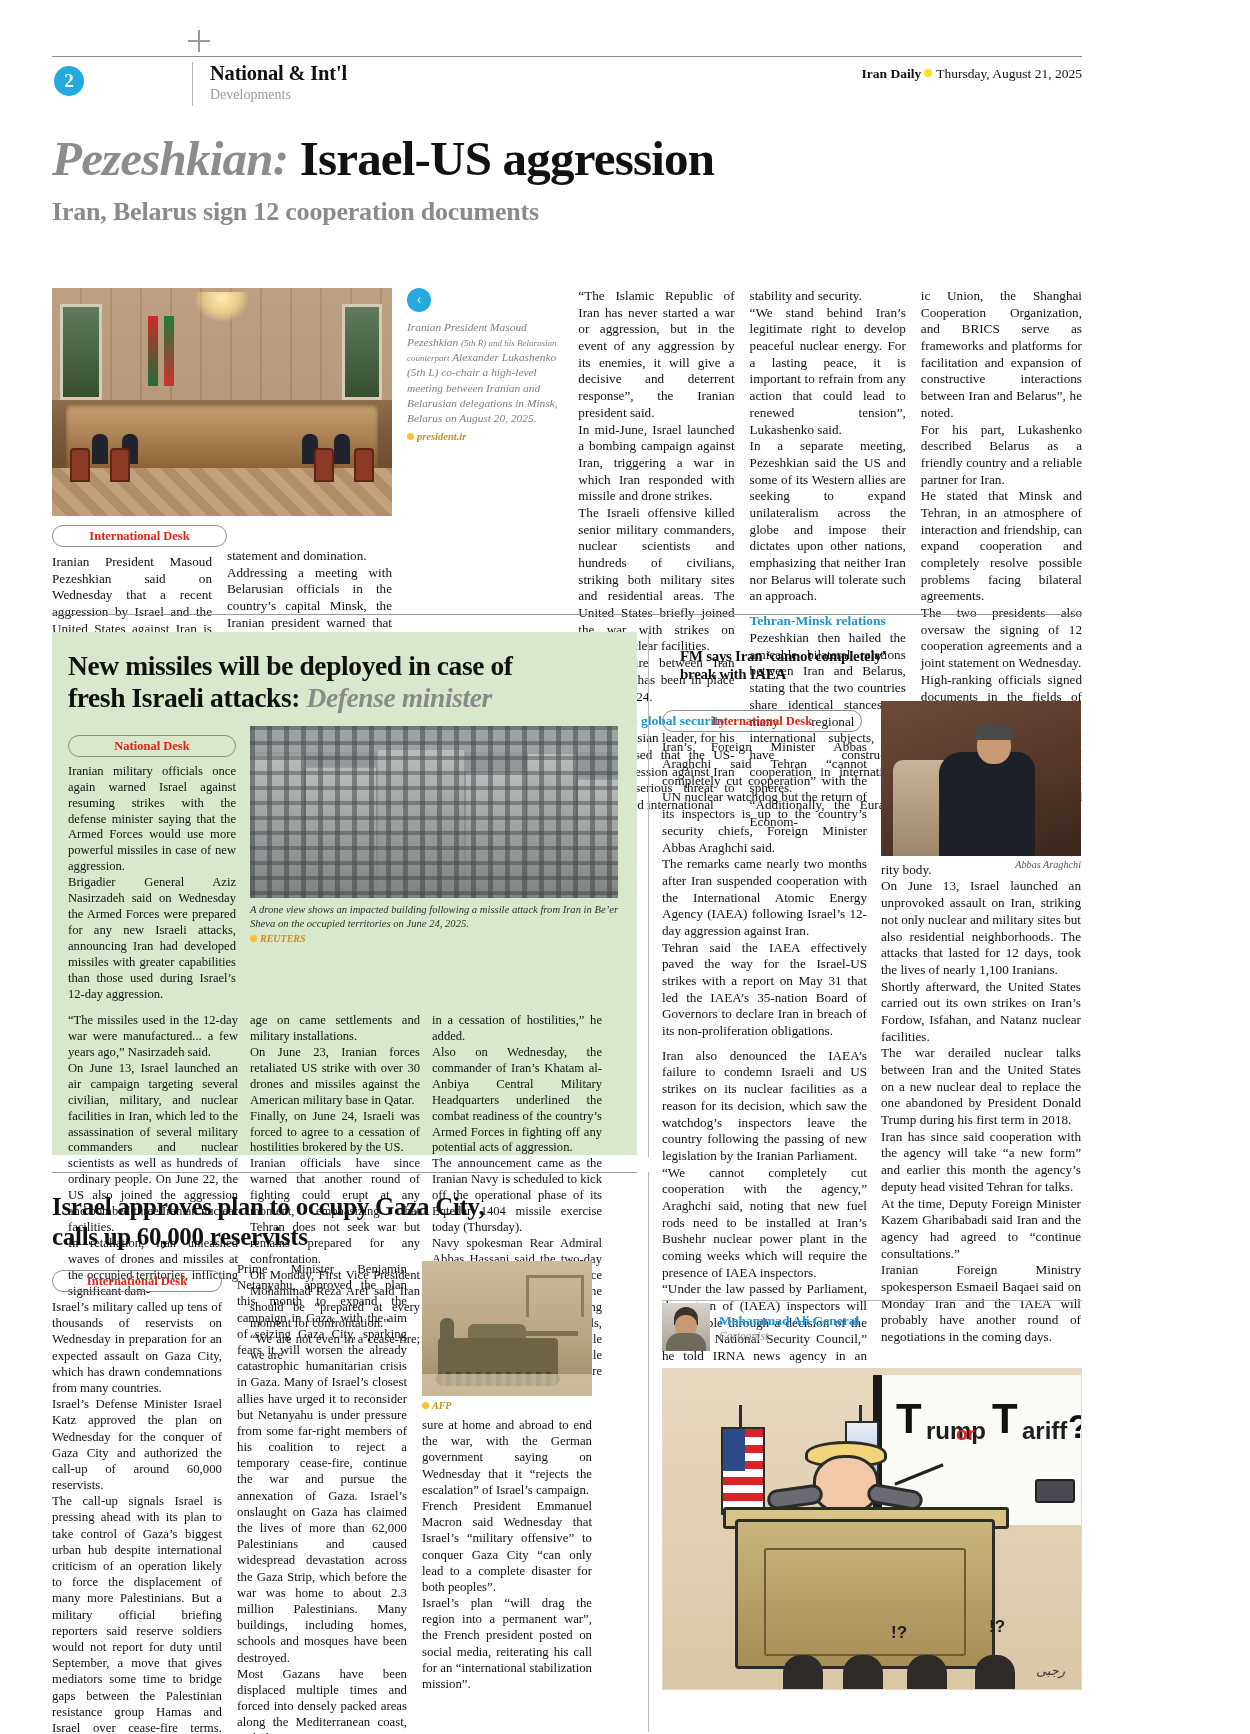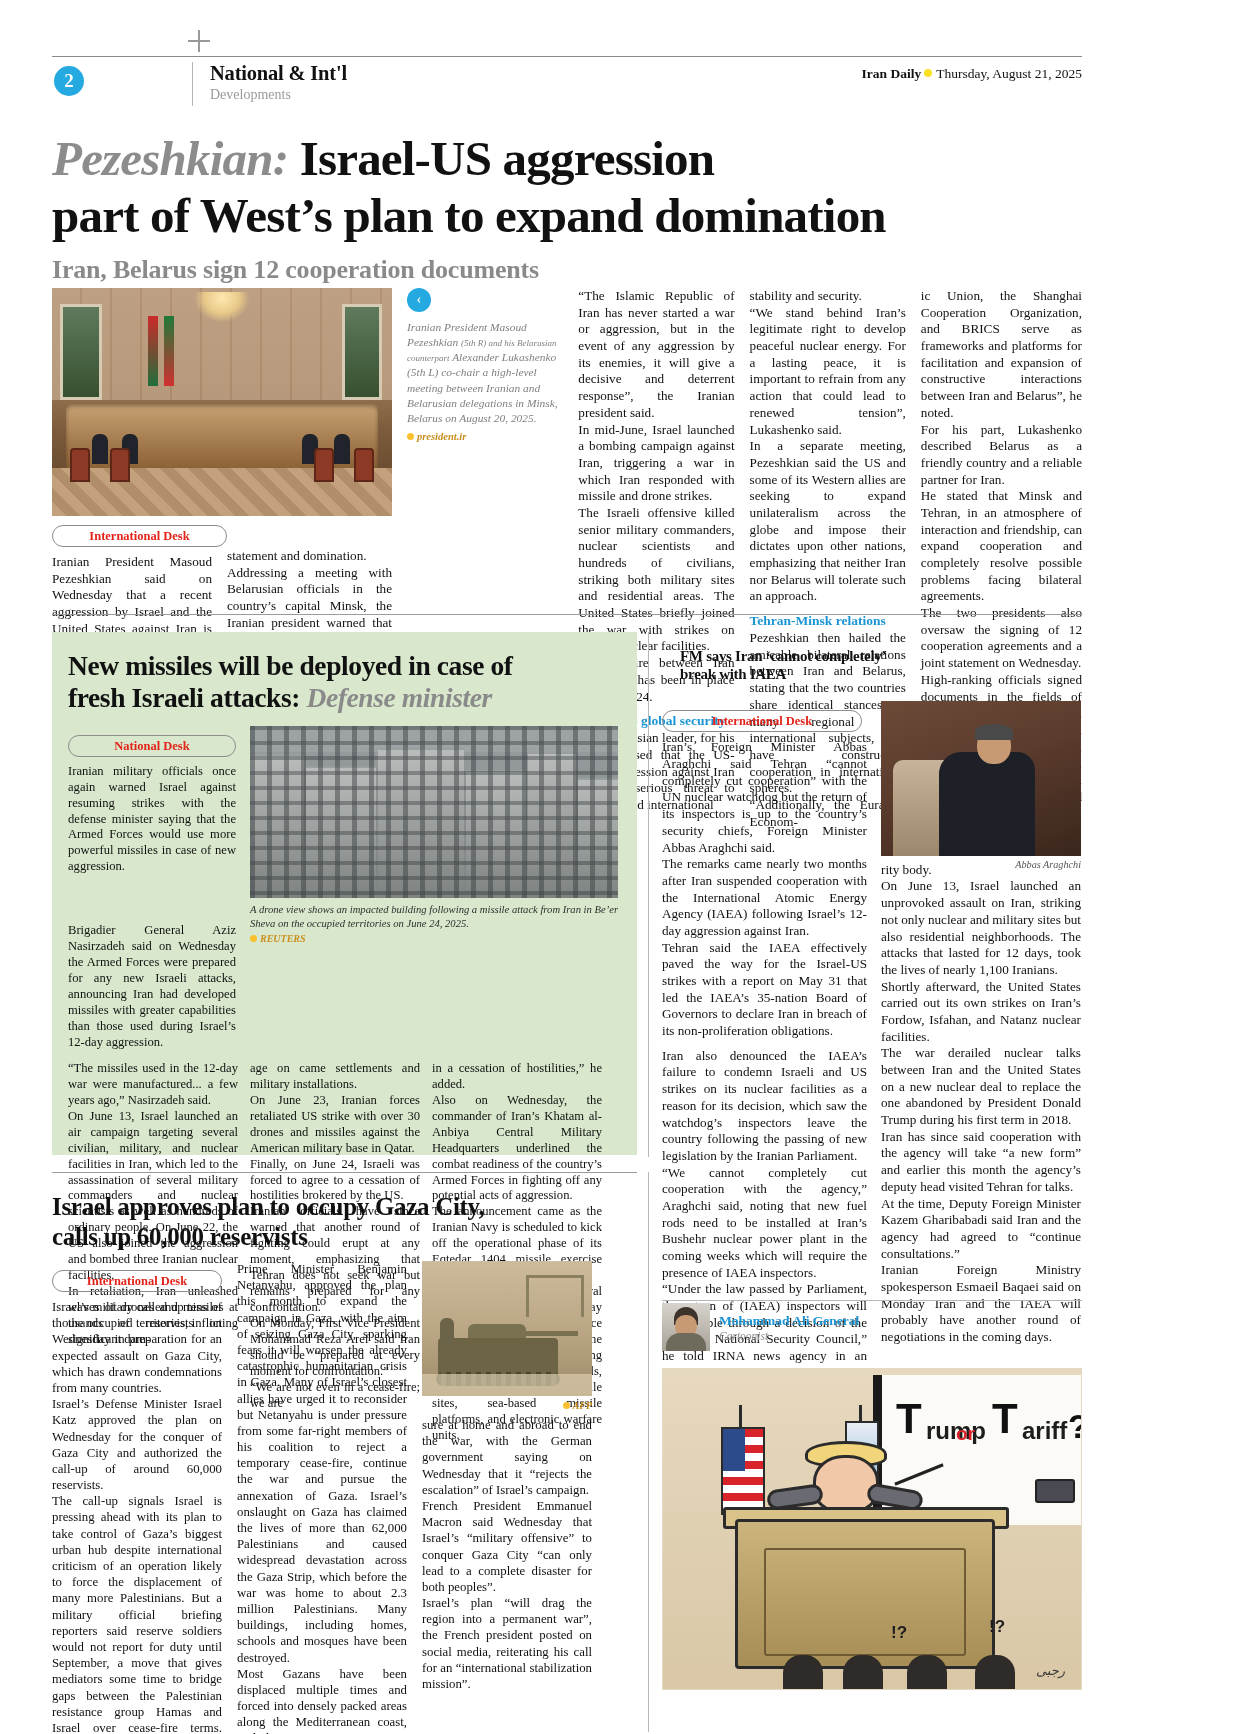--- a/index.html
+++ b/index.html
@@ -214,21 +214,21 @@
     background:repeating-linear-gradient(90deg,#4c462f 0 5px,#6c6446 5px 10px); border-radius:7px;
   }
   .ph-gaza .dust { position:absolute; left:0; bottom:0; width:100%; height:22px; background:rgba(220,205,175,.7); }
   .ph-gaza .soldier {
     position:absolute; left:18px; bottom:50px; width:14px; height:28px; background:#6b6448; border-radius:6px 6px 0 0;
   }
   .ph-gaza .frame {
     position:absolute; right:8px; top:14px; width:58px; height:42px;
     border:3px solid #8a7f5e; border-bottom:none;
   }
-  .afp-cred { margin-top:4px; font-size:10px; color:#c98f1d; font-weight:bold; font-style:italic; text-align:right; }
+  .afp-cred { margin-top:4px; font-size:10px; color:#c98f1d; font-weight:bold; font-style:italic; }
 
   
   .cartoonist { position:absolute; left:662px; top:1300px; width:420px; }
   .ct-rule { width:420px; height:1px; background:#b7b7b7; }
   .ct-row { display:flex; align-items:center; gap:9px; margin-top:2px; }
   .ct-ava {
     width:48px; height:48px; overflow:hidden; position:relative;
     background:linear-gradient(180deg,#d7d4cd,#a7a298);
   }
   .ct-ava .h { position:absolute; left:12px; top:4px; width:24px; height:18px; background:#3d332b; border-radius:12px 12px 0 0; }
@@ -312,21 +312,20 @@
     <div class="sec-title">National &amp; Int'l</div>
     <div class="sec-sub">Developments</div>
     <div class="mh-right">
       <span class="brand">Iran Daily</span><span class="dot-y"></span><span>Thursday, August 21, 2025</span>
     </div>
   </div>
 
   <div class="lead-wrap">
     <h1 class="lead-h1">
       <span class="kicker">Pezeshkian:</span><span> Israel-US aggression</span><br>
-      <span>part of West’s plan to expand domination</span>
     </h1>
     <div class="lead-sub">Iran, Belarus sign 12 cooperation documents</div>
   </div>
 
   <div class="lead-body">
     <div class="lead-cols">
 
       <div style="width:340px;">
         <div class="photo-main">
           <div class="wallpanel"></div>
@@ -407,21 +406,21 @@
     <div class="gp-inner">
       <h2 class="gp-h2">
         <span>New missiles will be deployed in case of</span><br>
         <span>fresh Israeli attacks: </span><span class="dimital">Defense minister</span>
       </h2>
 
       <div class="gp-top">
         <div class="gp-left">
           <div class="desk-badge" style="width:168px;">National Desk</div>
           <p class="bt first" style="font-size:12.6px;">Iranian military officials once again warned Israel against resuming strikes with the defense minister saying that the Armed Forces would use more powerful missiles in case of new aggression.</p>
-          <p class="bt" style="font-size:12.6px;margin-top:48px;">Brigadier General Aziz Nasirzadeh said on Wednesday the Armed Forces were prepared for any new Israeli attacks, announcing Iran had developed missiles with greater capabilities than those used during Israel’s 12-day aggression.</p>
+          <p class="bt" style="font-size:12.6px;">Brigadier General Aziz Nasirzadeh said on Wednesday the Armed Forces were prepared for any new Israeli attacks, announcing Iran had developed missiles with greater capabilities than those used during Israel’s 12-day aggression.</p>
         </div>
         <div>
           <div class="gp-photo">
             <div class="sky"></div>
             <div class="bldg" style="left:0;  width:54px; height:144px;"></div>
             <div class="bldg" style="left:56px;width:70px; height:132px;"></div>
             <div class="bldg" style="left:128px;width:86px;height:150px;"></div>
             <div class="bldg" style="left:216px;width:60px;height:128px;"></div>
             <div class="bldg" style="left:278px;width:48px;height:146px;"></div>
             <div class="bldg" style="left:328px;width:40px;height:120px;"></div>

